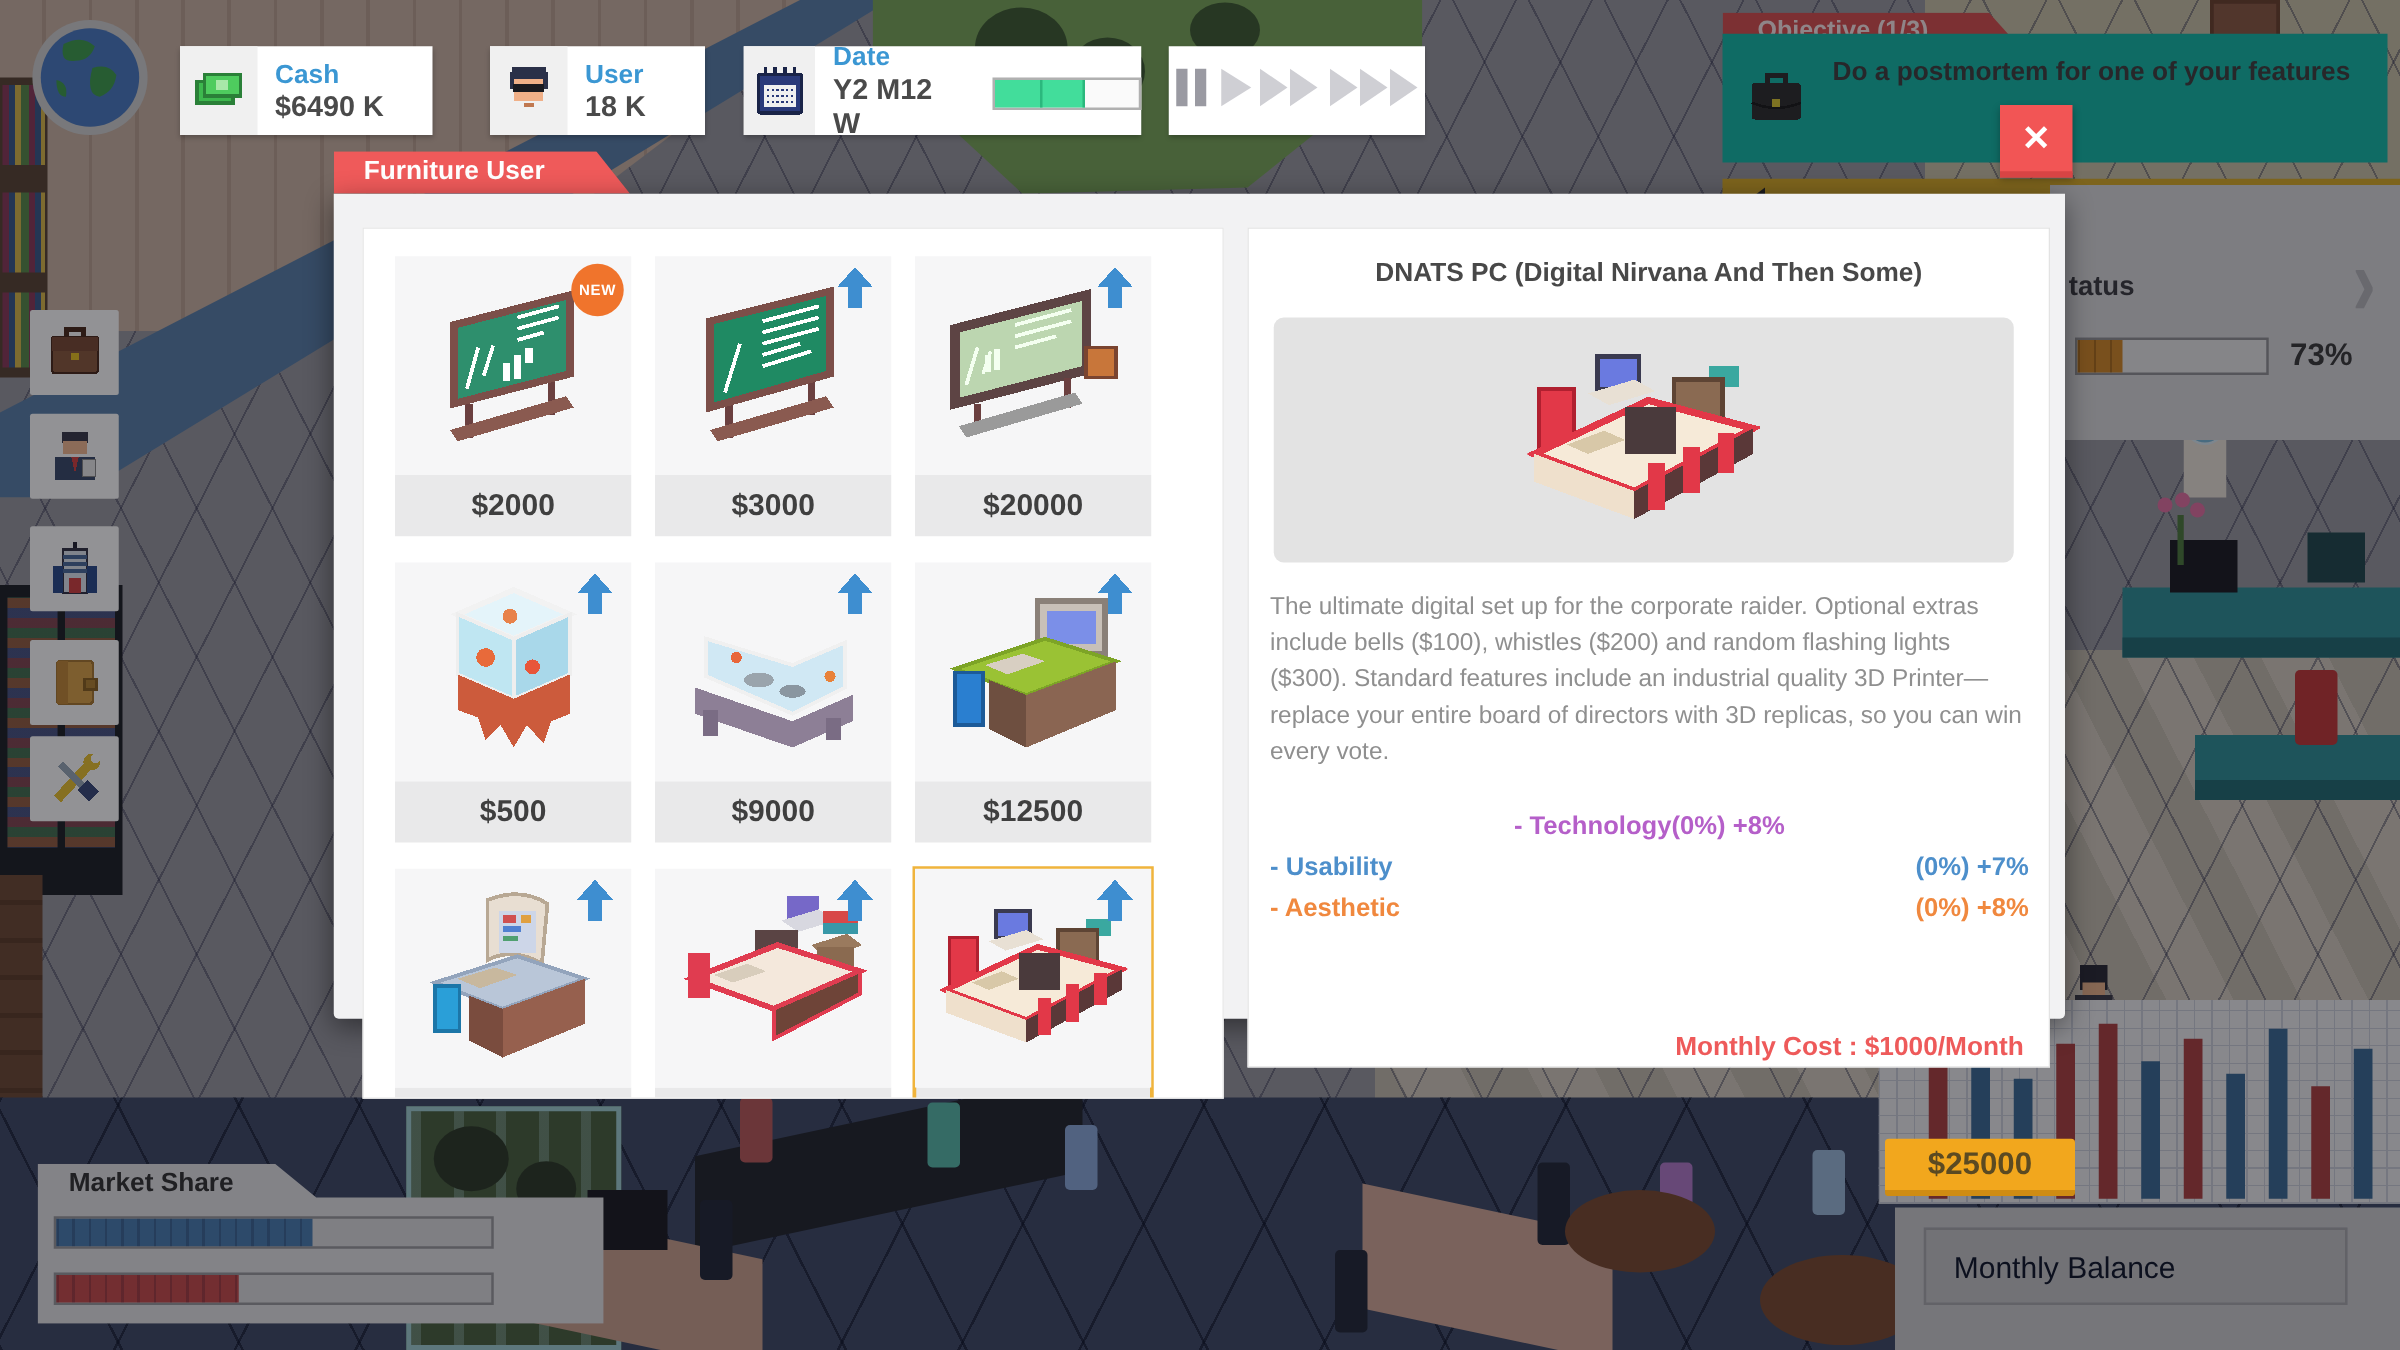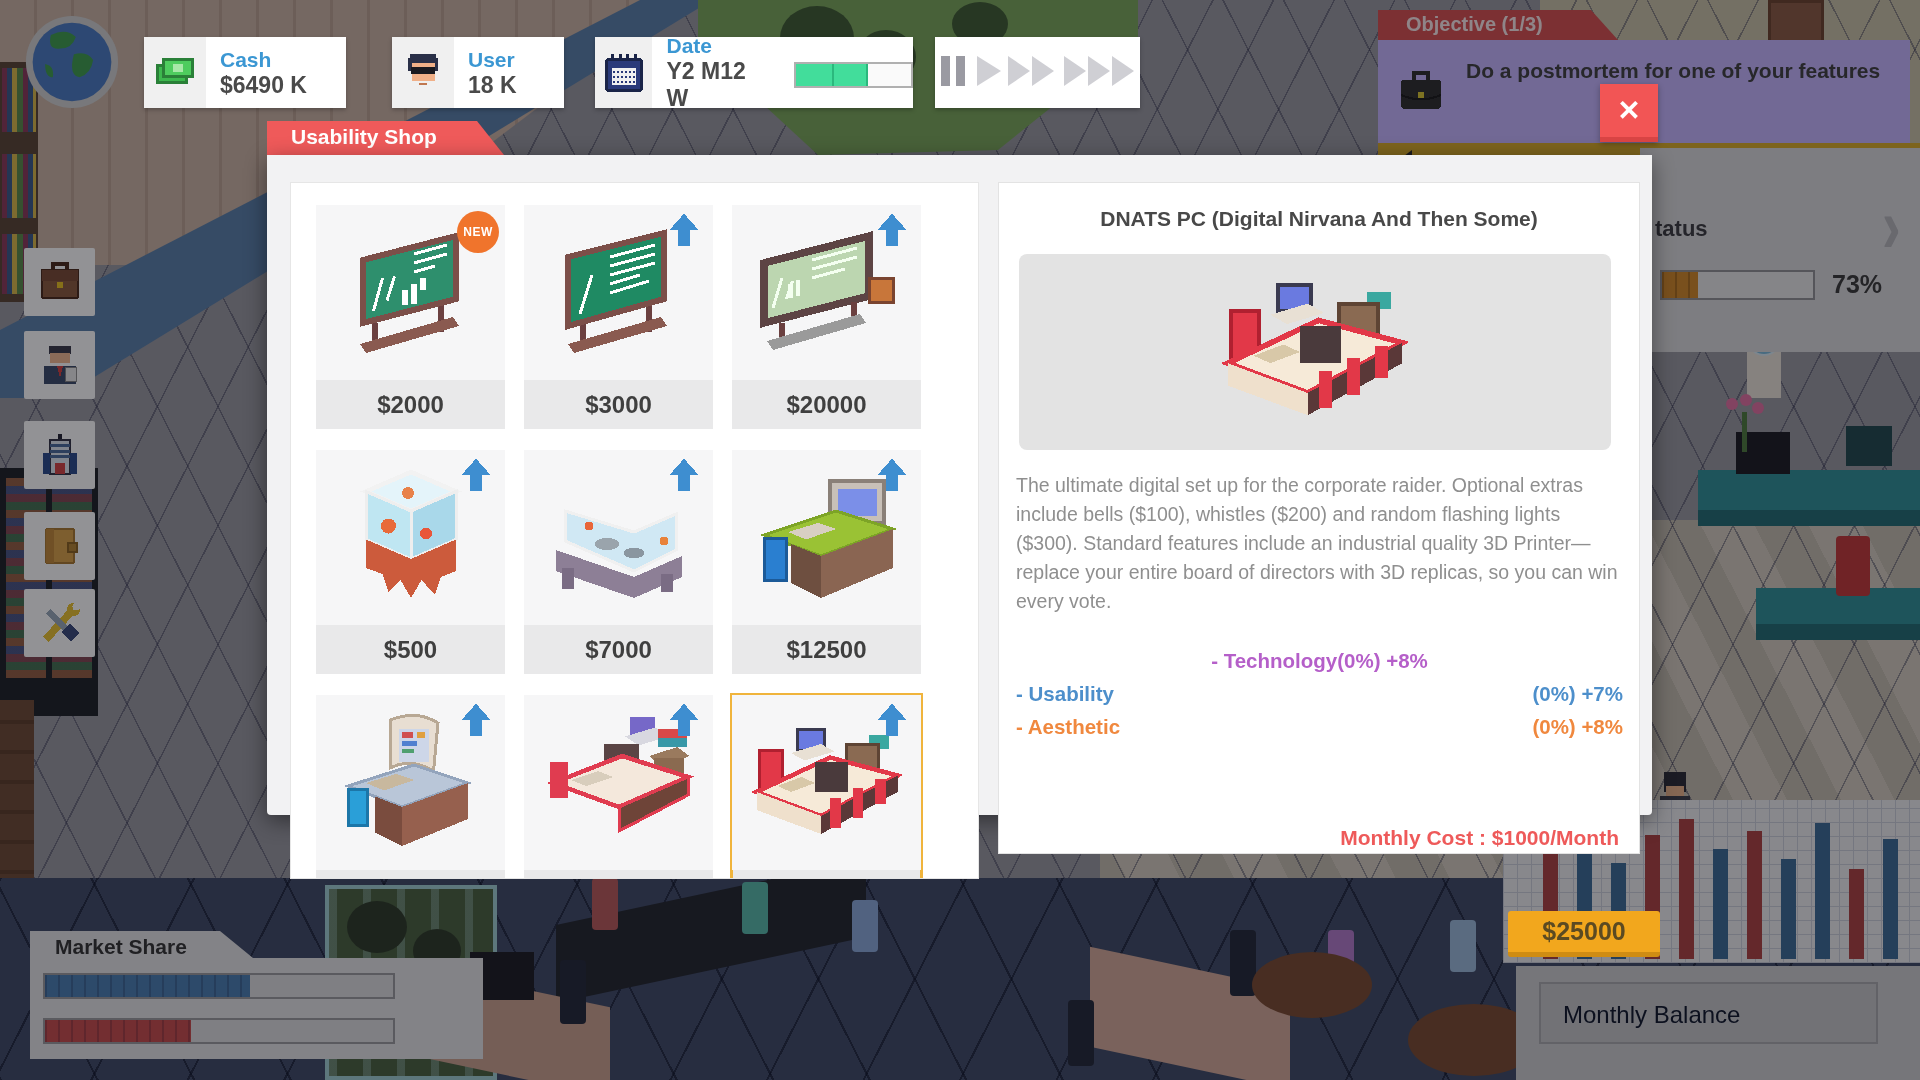--- a/index.html
+++ b/index.html
@@ -61,21 +61,21 @@
   
   .globe{position:absolute;left:24px;top:12px;width:96px;height:100px;}
   
   .side-btn{position:absolute;left:24px;width:71px;height:68px;background:#fdfdfd;border-radius:2px;
     display:flex;align-items:center;justify-content:center;}
   
   .objective{position:absolute;left:1378px;top:10px;width:542px;height:172px;}
   .obj-head{position:absolute;left:0;top:0;width:542px;height:30px;background:#d64f4f;
     clip-path:polygon(0 0,213px 0,240px 30px,0 30px);}
   .obj-head span{position:absolute;left:28px;top:3px;font-size:20px;font-weight:bold;color:#f8e6e6;}
-  .obj-body{position:absolute;left:0;top:30px;width:532px;height:103px;background:#c4b5fd;}
+  .obj-body{position:absolute;left:0;top:17px;width:532px;height:103px;background:#14b8a6;}
   .obj-text{position:absolute;left:88px;top:16px;font-size:21px;font-weight:bold;color:#3f3f3f;line-height:30px;}
   .obj-quest{position:absolute;left:0;top:133px;width:542px;height:39px;background:#d8ac28;}
   .obj-arrow{position:absolute;top:7px;width:0;height:0;border-top:12px solid transparent;border-bottom:12px solid transparent;}
   .obj-arrow.left{left:18px;border-right:16px solid #2a2a2a;}
   .obj-arrow.right{left:494px;border-left:16px solid #2a2a2a;}
   
   .statuspop{position:absolute;left:1640px;top:148px;width:280px;height:204px;background:#d8d8da;}
   .statuspop .lbl{position:absolute;left:15px;top:68px;font-size:22px;font-weight:bold;color:#3c3c40;}
   .statuspop .track{position:absolute;left:20px;top:122px;width:155px;height:30px;background:#e6e6e6;border:2px solid #909094;}
   .statuspop .fill{height:100%;background:#d08828;background-image:repeating-linear-gradient(90deg,rgba(60,30,0,.25) 0 2px,transparent 2px 13px);}
@@ -532,21 +532,21 @@
         </svg></div>
       <div style="cursor: pointer;"><svg width="52" height="34">
           <use href="#sym-ff"></use>
         </svg></div>
       <div style="cursor: pointer;"><svg width="74" height="34">
           <use href="#sym-fff"></use>
         </svg></div>
     </div>
 
   <div class="shoptab">
-    <span>Usability Shop</span>
+    <span>Furniture User</span>
   </div>
   <div class="modal">
     <div class="gridpanel">
       <div class="items" id="items">
     <div class="item">
       <div class="img">
         <svg class="art" width="150" height="150" viewBox="0 0 100 100">
                 <use href="#sym-whiteboard"></use>
               </svg>
         <span class="bdg badge-new">NEW</span>
@@ -601,21 +601,21 @@
     <div class="item">
       <div class="img">
         <svg class="art" width="150" height="150" viewBox="0 0 100 100">
                 <use href="#sym-aquarium"></use>
               </svg>
         <svg class="up-arrow" viewBox="0 0 100 100">
                 <use href="#sym-uparrow"></use>
               </svg>
       </div>
       <div class="strip">
-              <span>$7000</span>
+              <span>$9000</span>
             </div>
     </div>
 
     <div class="item">
       <div class="img">
         <svg class="art" width="150" height="150" viewBox="0 0 100 100">
                 <use href="#sym-greendesk"></use>
               </svg>
         <svg class="up-arrow" viewBox="0 0 100 100">
                 <use href="#sym-uparrow"></use>

